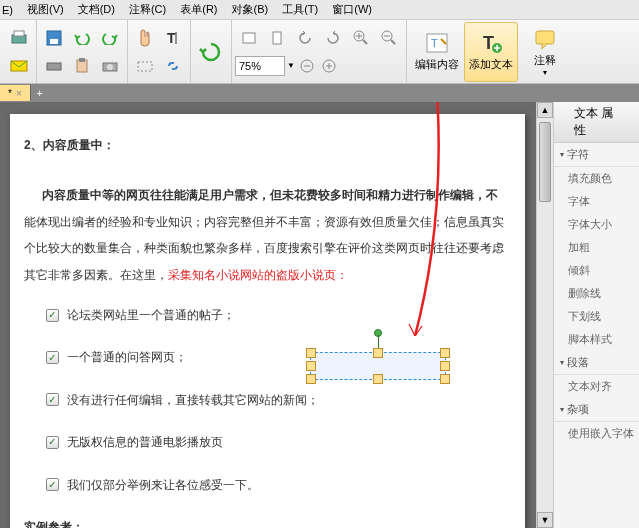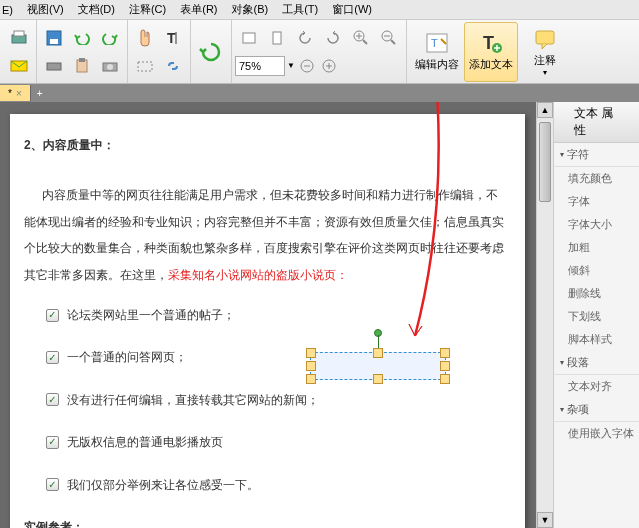--- a/index.html
+++ b/index.html
@@ -16,21 +16,21 @@
 .zoom{display:flex;align-items:center;gap:2px;}
 .zoom input{width:50px;height:20px;font-size:11px;border:1px solid #aaa;padding:0 3px;}
 .tabbar{background:#888;height:18px;display:flex;align-items:center;font-size:10px;}
 .tab{background:#ffe090;padding:1px 8px;height:16px;display:flex;align-items:center;border-right:1px solid #666;}
 .tab .close{margin-left:4px;color:#888;}
 .tabadd{color:#fff;padding:0 6px;cursor:pointer;}
 .main{display:flex;height:426px;}
 .docwrap{flex:1;background:#6a6a6a;overflow:hidden;position:relative;padding:12px 10px;}
 .page{background:#fff;width:515px;min-height:400px;box-shadow:2px 2px 6px rgba(0,0,0,.4);padding:18px 14px;font-size:12px;line-height:2.2;color:#333;position:relative;}
 .page .heading{font-weight:bold;margin-bottom:24px;font-size:12px;}
-.page .para{text-indent:1.5em;}
+.page .para{text-indent:1.5em;font-weight:bold;}
 .highlight{color:#e62020;}
 .checklist{margin-top:14px;padding-left:22px;}
 .checklist .item{display:flex;align-items:center;gap:8px;margin-bottom:16px;font-size:12px;}
 .chk{width:13px;height:13px;background:linear-gradient(#fff,#e0e0e0);border:1px solid #888;border-radius:2px;display:flex;align-items:center;justify-content:center;font-size:10px;color:#2a7a2a;}
 .scrollbar{width:17px;background:#e8e8e8;border-left:1px solid #ccc;position:relative;}
 .scrollbar .thumb{position:absolute;left:2px;right:2px;top:20px;height:80px;background:linear-gradient(90deg,#ddd,#bbb);border:1px solid #999;border-radius:2px;}
 .scrollbar .arr{position:absolute;left:0;right:0;height:16px;background:#ddd;border:1px solid #aaa;display:flex;align-items:center;justify-content:center;font-size:9px;}
 .scrollbar .arr.up{top:0;}
 .scrollbar .arr.down{bottom:0;}
 .sidepanel{width:86px;background:#f4f4f4;border-left:1px solid #ccc;font-size:11px;overflow:hidden;}

